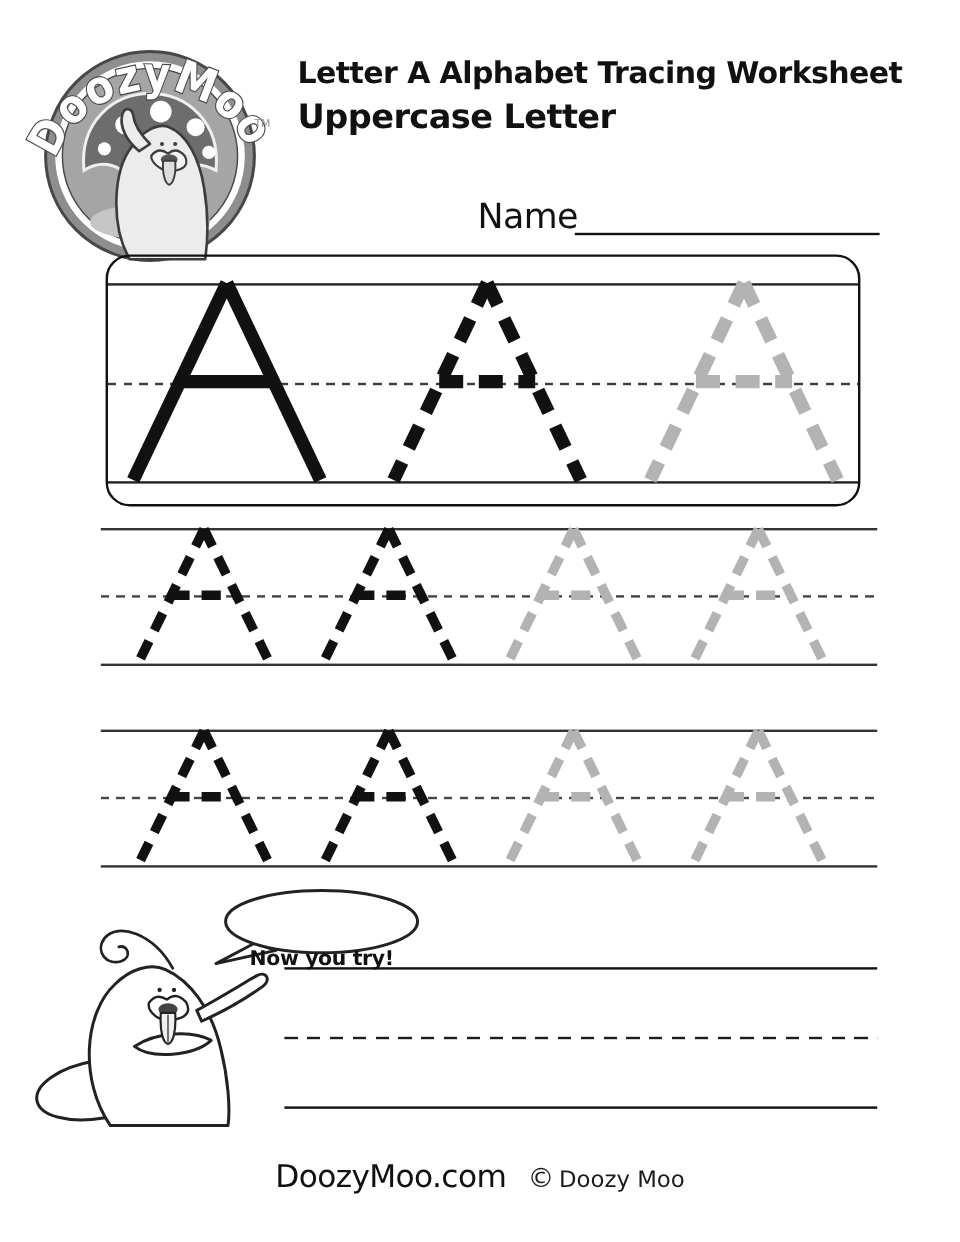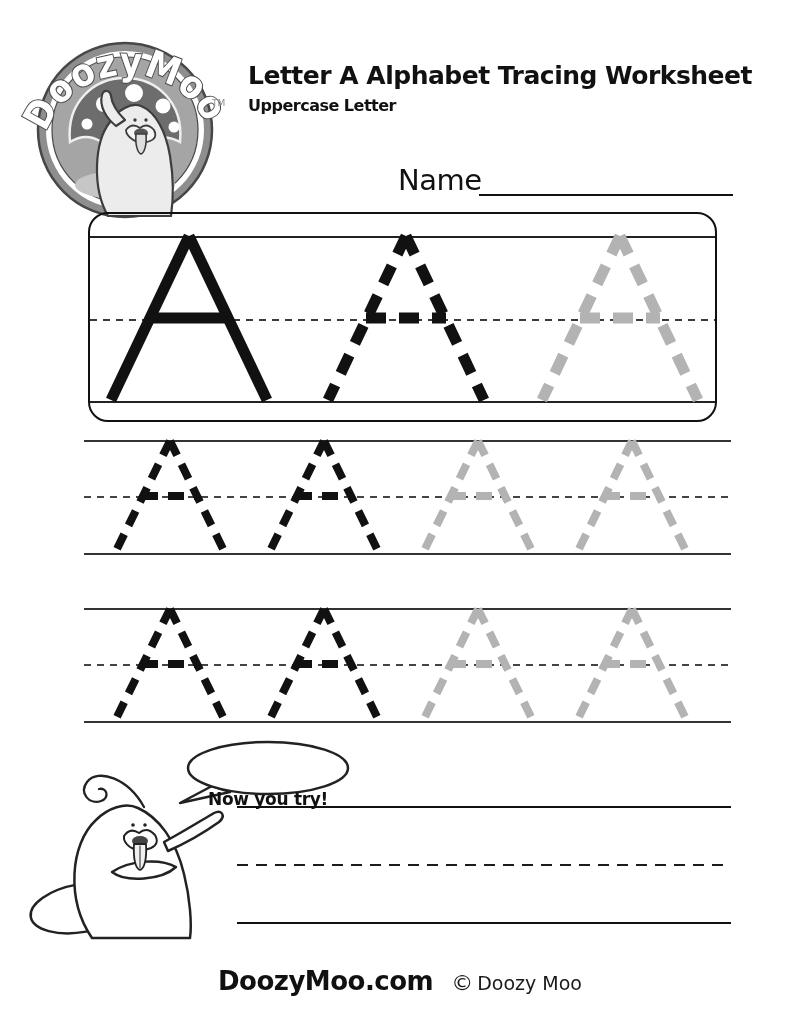--- a/index.html
+++ b/index.html
@@ -5,23 +5,23 @@
   html,body{margin:0;padding:0;}
   body{
     width:800px;height:1035px;position:relative;background:#ffffff;
     font-family:"DejaVu Sans","Liberation Sans",sans-serif;
     color:#111;overflow:hidden;
   }
   .abs{position:absolute;}
 
   
   #logo-badge{left:30px;top:22px;width:200px;height:196px;overflow:visible;}
-  #title-block{left:248px;top:61px;width:520px;}
+  #title-block{left:248px;top:46px;width:520px;}
   .title-line1{font-size:25px;font-weight:700;letter-spacing:-0.5px;white-space:nowrap;}
-  .title-line2{font-size:16px;font-weight:700;letter-spacing:-0.5px;margin-top:6px;}
+  .title-line2{font-size:28px;font-weight:700;letter-spacing:-0.5px;margin-top:6px;}
 
   #name-row-label{left:398px;top:163px;font-size:29px;font-weight:400;letter-spacing:-0.5px;}
   #name-line{left:479px;top:194px;width:254px;height:0;border-bottom:2px solid #111;}
 
   
   #demo-box{
     left:88px;top:212px;width:629px;height:210px;
     border:2.5px solid #111;border-radius:20px;box-sizing:border-box;
   }
   .guide-solid{position:absolute;left:0;right:0;height:0;border-top:2px solid #222;}
@@ -61,21 +61,21 @@
 
   
   .write-line{position:absolute;left:237px;width:494px;height:0;border-top:2px solid #111;}
   #write-line-1{top:806px;}
   #write-line-2{top:864px;border:none;height:2px;
     background:repeating-linear-gradient(to right,#1c1c1c 0 11px,transparent 11px 19px);}
   #write-line-3{top:922px;}
 
   
   #footer{left:0;top:966px;width:800px;display:flex;justify-content:center;align-items:baseline;gap:18px;}
-  #footer .site{font-size:26px;font-weight:700;letter-spacing:-0.5px;}
+  #footer .site{font-size:26px;font-weight:400;letter-spacing:-0.5px;}
   #footer .copyright{font-size:19px;display:flex;align-items:center;gap:4px;color:#1a1a1a;}
   #footer .copyright .sym{font-size:22px;line-height:1;}
 </style>
 </head>
 <body>
 
 <svg id="logo-badge" class="abs" viewBox="0 0 200 196">
   <g>
     <circle cx="95" cy="108" r="87" fill="#8e8e8e" stroke="#474747" stroke-width="2.5"></circle>
     <circle cx="95" cy="108" r="79" fill="#ffffff"></circle>

